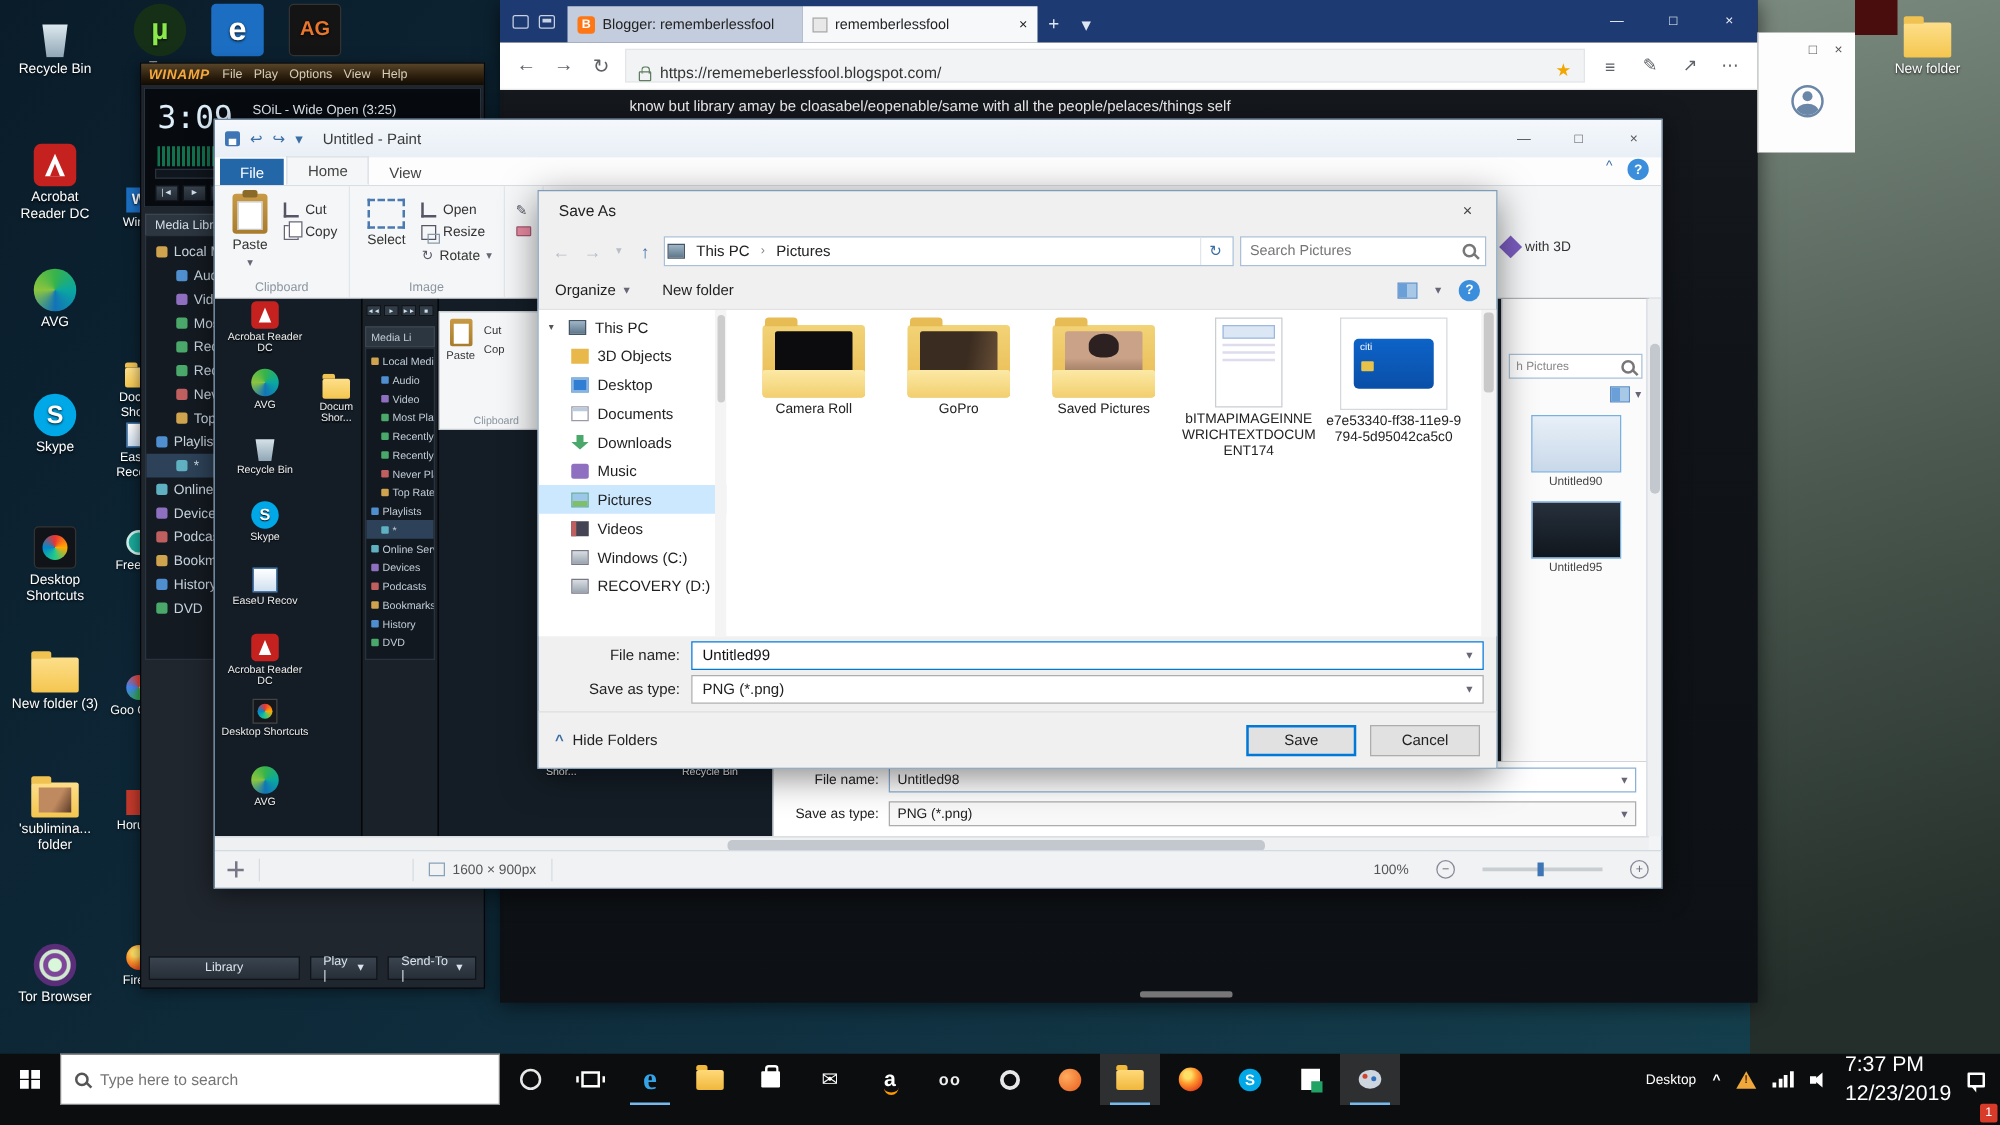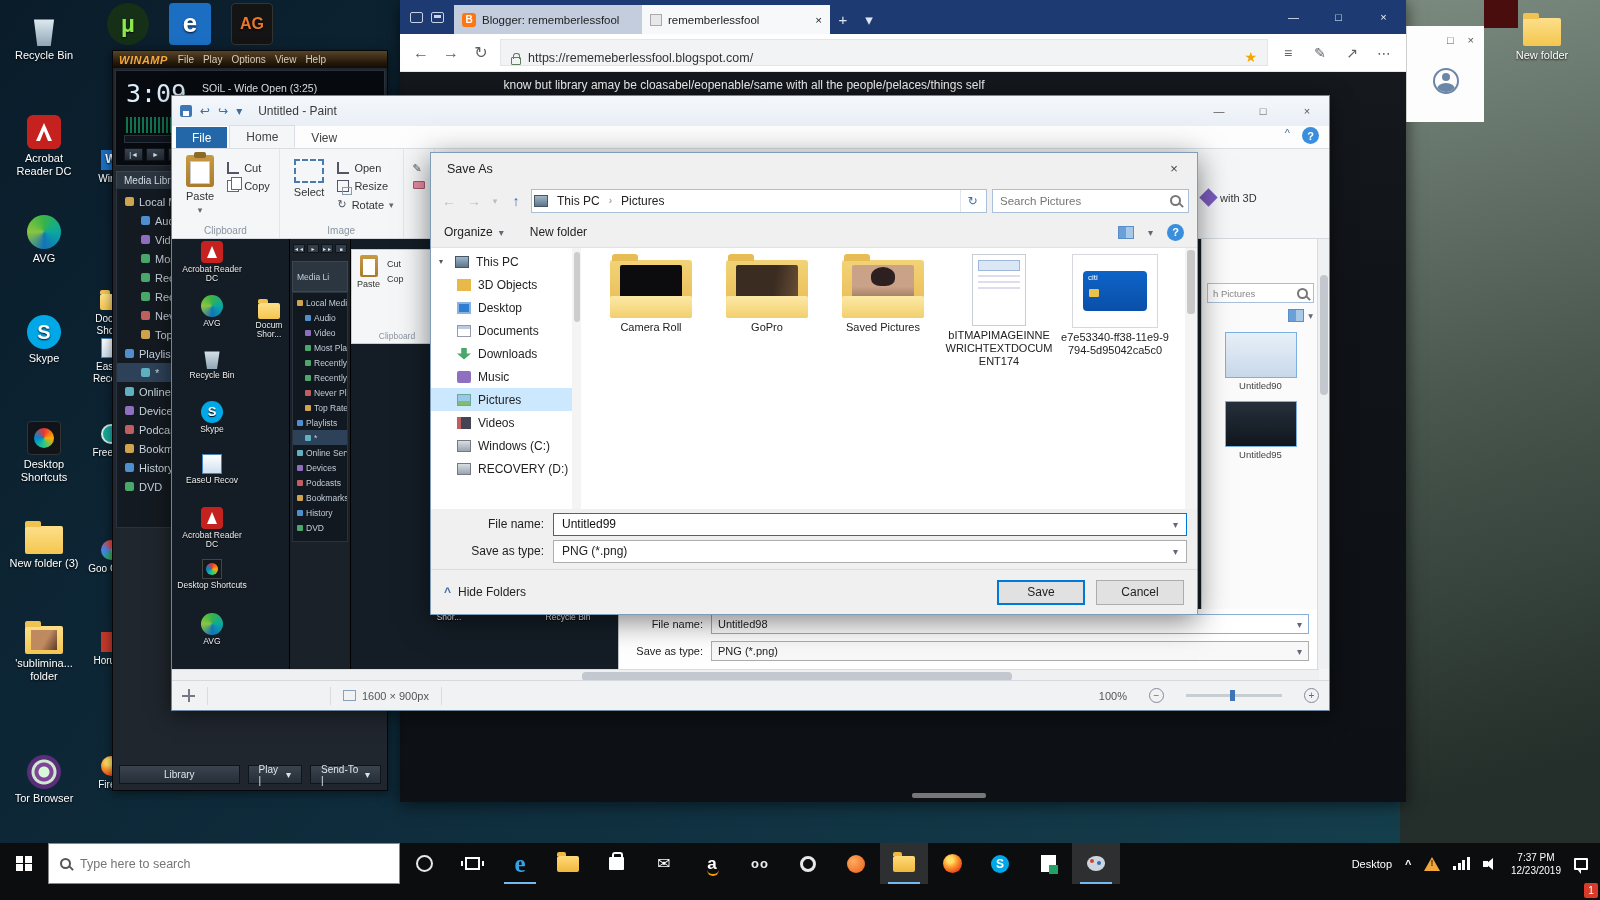--- a/index.html
+++ b/index.html
@@ -144,21 +144,21 @@
 .gridic{width:13px;height:11px;border:1px solid #88a0b8;margin-right:6px}
 .zoomband{margin-left:auto;display:flex;align-items:center;gap:22px}
 .zring{width:15px;height:15px;border:1px solid #889;border-radius:50%;display:flex;align-items:center;justify-content:center;font-size:10px;color:#667}
 .ztrack{width:96px;height:3px;background:#c8cdd2;position:relative}
 .zthumb{position:absolute;left:44px;top:-4px;width:5px;height:11px;background:#3e76b5}
 
 .e-item{position:absolute;width:72px;text-align:center;color:#eee;font-size:8.5px;line-height:1.1;text-shadow:0 1px 1px #000}
 .e-winamp{position:absolute;left:117px;top:0;width:62px;height:430px;background:#1b2128;border-left:1px solid #000;border-right:1px solid #000;color:#c2cdd8;font-size:8.5px;overflow:hidden}
 .ew-trans{display:flex;gap:2px;padding:5px 3px}
 .ew-tb{min-width:12px;height:9px;background:#333d47;border:1px solid #10151b;font-size:5px;color:#cfe0ef;display:flex;align-items:center;justify-content:center}
-.ew-tab{margin:3px 2px 0;background:#2c3640;border:1px solid #3c4650;height:31px;display:flex;align-items:center;padding:0 4px;white-space:nowrap;overflow:hidden}
+.ew-tab{margin:3px 2px 0;background:#2c3640;border:1px solid #3c4650;height:17px;display:flex;align-items:center;padding:0 4px;white-space:nowrap;overflow:hidden}
 .ew-tree{margin:0 2px;background:#12181f;border:1px solid #2a333d;height:250px;padding:2px 0;overflow:hidden}
 .ew-i{height:15px;display:flex;align-items:center;gap:3px;padding-left:4px;white-space:nowrap;overflow:hidden}
 .ew-i.ind1{padding-left:12px}
 .ew-i .sq{width:6px;height:6px;border-radius:1px}
 .ew-i.sel{background:#2d4258}
 .e-ribbon{position:absolute;left:179px;top:10px;width:92px;height:95px;background:#f5f6f7;border:1px solid #c8cdd2;color:#333;font-size:9px}
 .er-row{display:flex;gap:7px;padding:5px}
 .er-paste{display:flex;flex-direction:column;align-items:center;gap:2px}
 .clipsm{width:18px;height:22px;background:linear-gradient(#c89a45,#a87c2c);border-radius:2px;position:relative}
 .clipsm::before{content:"";position:absolute;left:3px;top:4px;right:3px;bottom:2px;background:#fff}
@@ -297,21 +297,21 @@
 .g-pal{width:18px;height:15px;background:#cdd6de;border-radius:50% 45% 50% 50%;position:relative}
 .g-pal::before{content:"";position:absolute;left:3px;top:3px;width:4px;height:4px;border-radius:50%;background:#d04330;box-shadow:7px 2px 0 #2f6fc0}
 .tb-tray{margin-left:auto;display:flex;align-items:center;gap:13px;padding-right:12px;font-size:11px}
 .g-warn{width:0;height:0;border-left:8px solid transparent;border-right:8px solid transparent;border-bottom:14px solid #f0a73c;position:relative}
 .g-warn::after{content:"!";position:absolute;left:-2px;top:1px;font-size:9px;color:#5a2c08;font-weight:bold}
 .netbars{display:flex;align-items:flex-end;gap:1.5px}
 .netbars i{width:3px;background:#fff;display:block}
 .speaker{position:relative;width:15px;height:12px}
 .speaker::before{content:"";position:absolute;left:0;top:3px;width:5px;height:6px;background:#fff}
 .speaker::after{content:"";position:absolute;left:3px;top:0;border-top:6px solid transparent;border-bottom:6px solid transparent;border-right:7px solid #fff}
-.tb-clock{text-align:center;line-height:1.3;font-size:10px}
+.tb-clock{text-align:left;line-height:1.3;font-size:17px}
 .ac{width:14px;height:12px;border:2px solid #fff;border-radius:1px;position:relative}
 .ac::after{content:"";position:absolute;left:1px;bottom:-6px;border-left:4px solid transparent;border-top:5px solid #fff}
 .tb-badge{position:absolute;right:2px;bottom:2px;min-width:14px;height:15px;background:#d83b2a;color:#fff;font-size:10px;display:flex;align-items:center;justify-content:center;border-radius:2px;padding:0 2px}
 .e-lbl{margin-top:2px}
 </style>
 </head>
 <body>
 
 <div id="screen">
 

